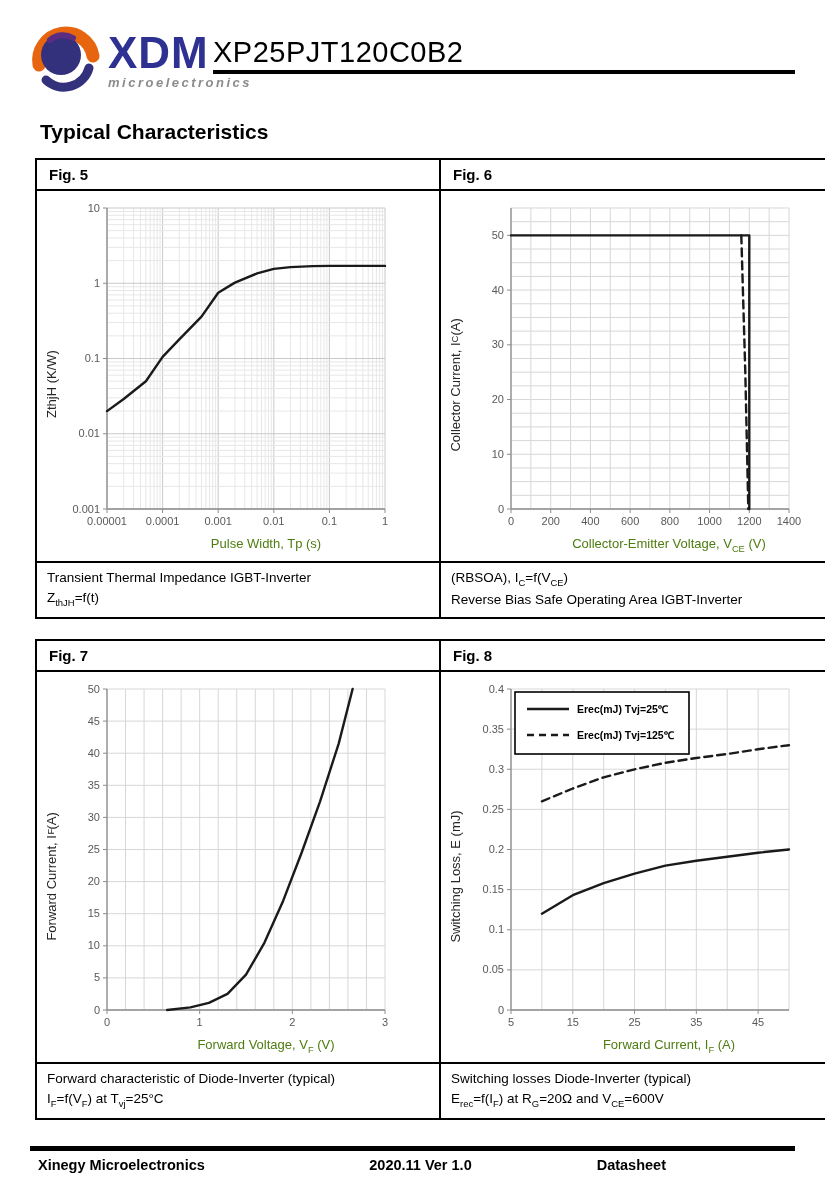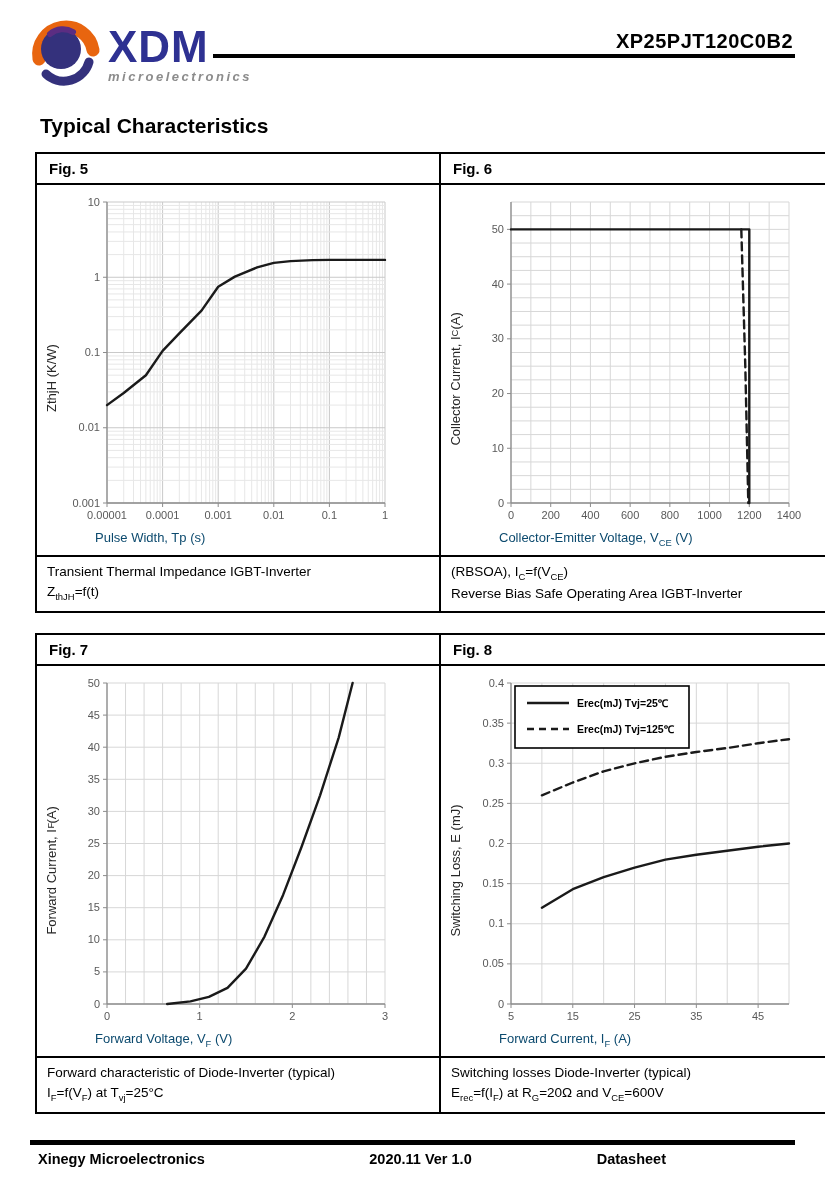--- a/index.html
+++ b/index.html
@@ -2,31 +2,31 @@
 <html><head>
 <meta charset="utf-8">
 <style>
   * { box-sizing: border-box; margin: 0; padding: 0; }
   body {
     background: #fff;
     font-family: "Liberation Sans", sans-serif;
     color: #000;
     width: 825px;
   }
-  .page { width: 825px; min-height: 1187px; position: relative; padding-top: 0; background:#fff;border-radius:26px; }
+  .page { width: 825px; min-height: 1187px; position: relative; padding-top: 6px; background:#fff;border-radius:26px; }
 
   
   header { position: relative; height: 100px; }
   .logo-row { position: absolute; left: 26px; top: 4px; display: flex; align-items: flex-end; }
   .logo-svg { width: 80px; height: 82px; }
   .brand-col { margin-left: 2px; padding-bottom: 2px; }
   .brand { font-size: 44px; font-weight: bold; color: #2E3192; letter-spacing: 1px; line-height: 0.9; font-family: "Liberation Sans", sans-serif; }
   .brand-sub { font-size: 13px; font-weight: bold; font-style: italic; color: #8c8c8c; letter-spacing: 2.5px; margin-top: 2px; }
   .part-col { position: absolute; right: 30px; top: 30px; left: 213px; }
-  .part-number { text-align: right; font-size: 20px; font-weight: bold; letter-spacing: 0.5px; padding-right: 2px; }
+  .part-number { text-align: left; font-size: 29px; font-weight: normal; letter-spacing: 0.5px; padding-right: 2px; }
   .header-rule { height: 4px; background: #000; margin-top: 1px; }
 
   
   h1.page-title { font-size: 21px; font-weight: bold; margin: 14px 0 14px 40px; }
 
   
   .fig-table {
     width: 808px; margin: 0 0 20px 35px;
     border: 2px solid #000;
     display: grid; grid-template-columns: 1fr 1fr;
@@ -45,21 +45,21 @@
   .chart-wrap { display: flex; align-items: stretch; padding: 8px 2px 0 4px; }
   .ylab {
     writing-mode: vertical-rl; transform: rotate(180deg);
     font-size: 13px; color: #262626; text-align: center;
     width: 20px; display: flex; align-items: center; justify-content: center;
     padding-bottom: 18px; white-space: nowrap;
   }
   .ylab sub { font-size: 0.72em; }
   .plot-col { flex: 1; }
   .chart-slot { line-height: 0; }
-  .xlab { text-align: left; font-size: 13px; color: #0c4a6e; padding-left: 34px; margin-top: 1px; }
+  .xlab { text-align: center; font-size: 13px; color: #4d7c0f; padding-left: 34px; margin-top: 1px; }
   .xlab sub { font-size: 0.72em; }
 
   
   .footer { margin: 26px 30px 0 30px; }
   .footer-rule { height: 5px; background: #000; }
   .footer-row { display: grid; grid-template-columns: 1fr auto 1fr; padding-top: 6px; font-size: 14.5px; font-weight: bold; }
   .footer-left { text-align: left; padding-left: 8px; }
   .footer-center { text-align: center; margin-left: 16px; }
   .footer-right { text-align: center; padding-right: 4px; }
 </style>

